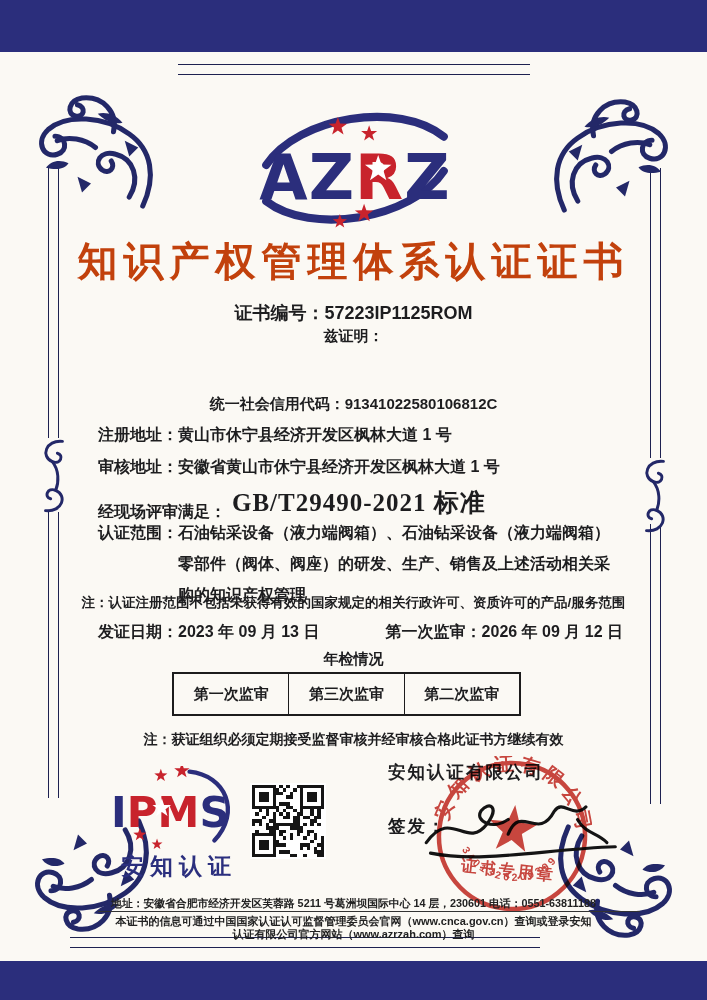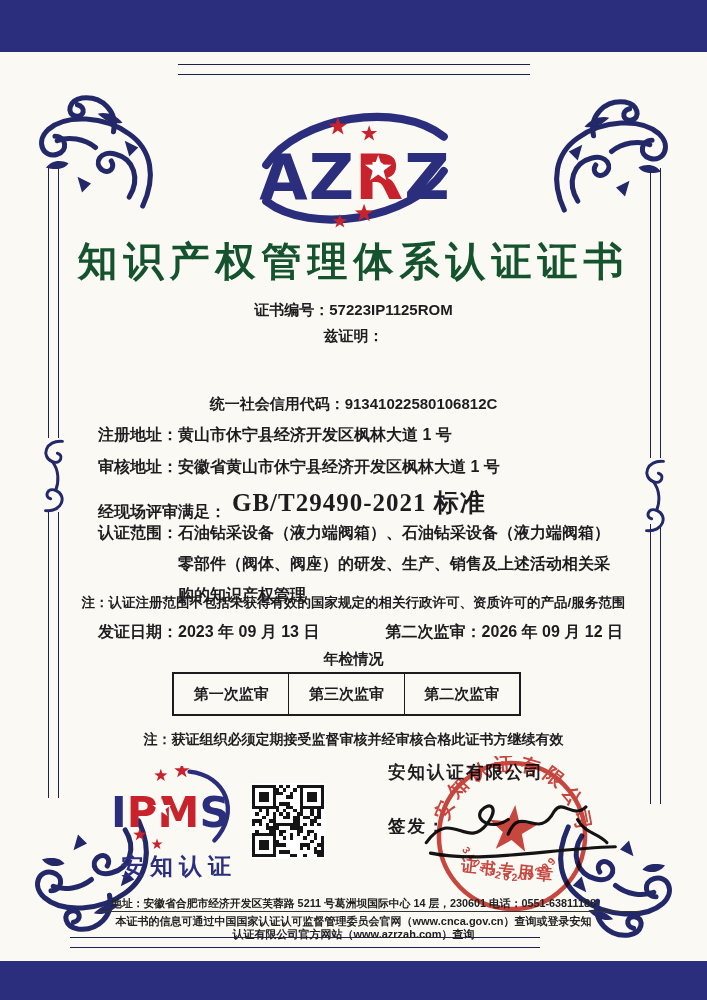--- a/index.html
+++ b/index.html
@@ -7,22 +7,22 @@
   .page{position:relative;width:707px;height:1000px;margin:0 auto;background:#fbf9f4;overflow:hidden;color:#1d1d1f;}
   .abs{position:absolute;}
   .bar{left:0;right:0;background:#2b2e7c;}
   .top-bar{top:0;height:52px;}
   .bottom-bar{top:961px;height:39px;}
   .center{left:0;right:0;text-align:center;}
   .b{font-weight:bold;}
   .serif{font-family:"Liberation Serif",serif;}
   .hline{height:9px;border-top:1.6px solid #1d2150;border-bottom:1.6px solid #1d2150;}
   .vline{width:9px;border-left:1.6px solid #1d2150;border-right:1.6px solid #1d2150;}
-  .title{top:234px;font-size:40px;letter-spacing:6px;color:#14532d;}
-  .cert-line{top:301px;font-size:15px;}
+  .title{top:234px;font-size:40px;letter-spacing:6px;color:#c2410c;}
+  .cert-line{top:301px;font-size:18px;}
   .hereby{top:327px;font-size:15px;}
   .company{top:349px;font-size:29px;letter-spacing:6px;color:#111;}
   .credit{top:395px;font-size:15px;}
   .frow{left:98px;width:525px;font-size:16px;display:flex;}
   .frow .lab{white-space:nowrap;}
   .std-val{font-size:25px;letter-spacing:1px;margin-left:6px;position:relative;top:-6px;}
   .scope{top:517px;line-height:31px;}
   .scope .val{flex:1;}
   .note1{top:594px;font-size:13.5px;}
   .dates{top:622px;left:98px;width:525px;display:flex;justify-content:space-between;font-size:16px;}
@@ -129,21 +129,21 @@
     <span class="serif std-val">GB/T29490-2021 标准</span>
   </div>
   <div class="abs frow b scope">
     <span class="lab">认证范围：</span>
     <span class="val">石油钻采设备（液力端阀箱）、石油钻采设备（液力端阀箱）零部件（阀体、阀座）的研发、生产、销售及上述活动相关采购的知识产权管理</span>
   </div>
   <div class="abs center b note1">注：认证注册范围不包括未获得有效的国家规定的相关行政许可、资质许可的产品/服务范围</div>
 
   <div class="abs dates b">
     <span><span>发证日期：</span><span>2023 年 09 月 13 日</span></span>
-    <span><span>第二次监审：</span><span>2026 年 09 月 12 日</span></span>
+    <span><span>第一次监审：</span><span>2026 年 09 月 12 日</span></span>
   </div>
 
   <div class="abs center b insp-title">年检情况</div>
   <div class="abs insp-table">
     <div class="cell">第一次监审</div>
     <div class="cell">第三次监审</div>
     <div class="cell">第二次监审</div>
   </div>
   <div class="abs center b note2">注：获证组织必须定期接受监督审核并经审核合格此证书方继续有效</div>
 

